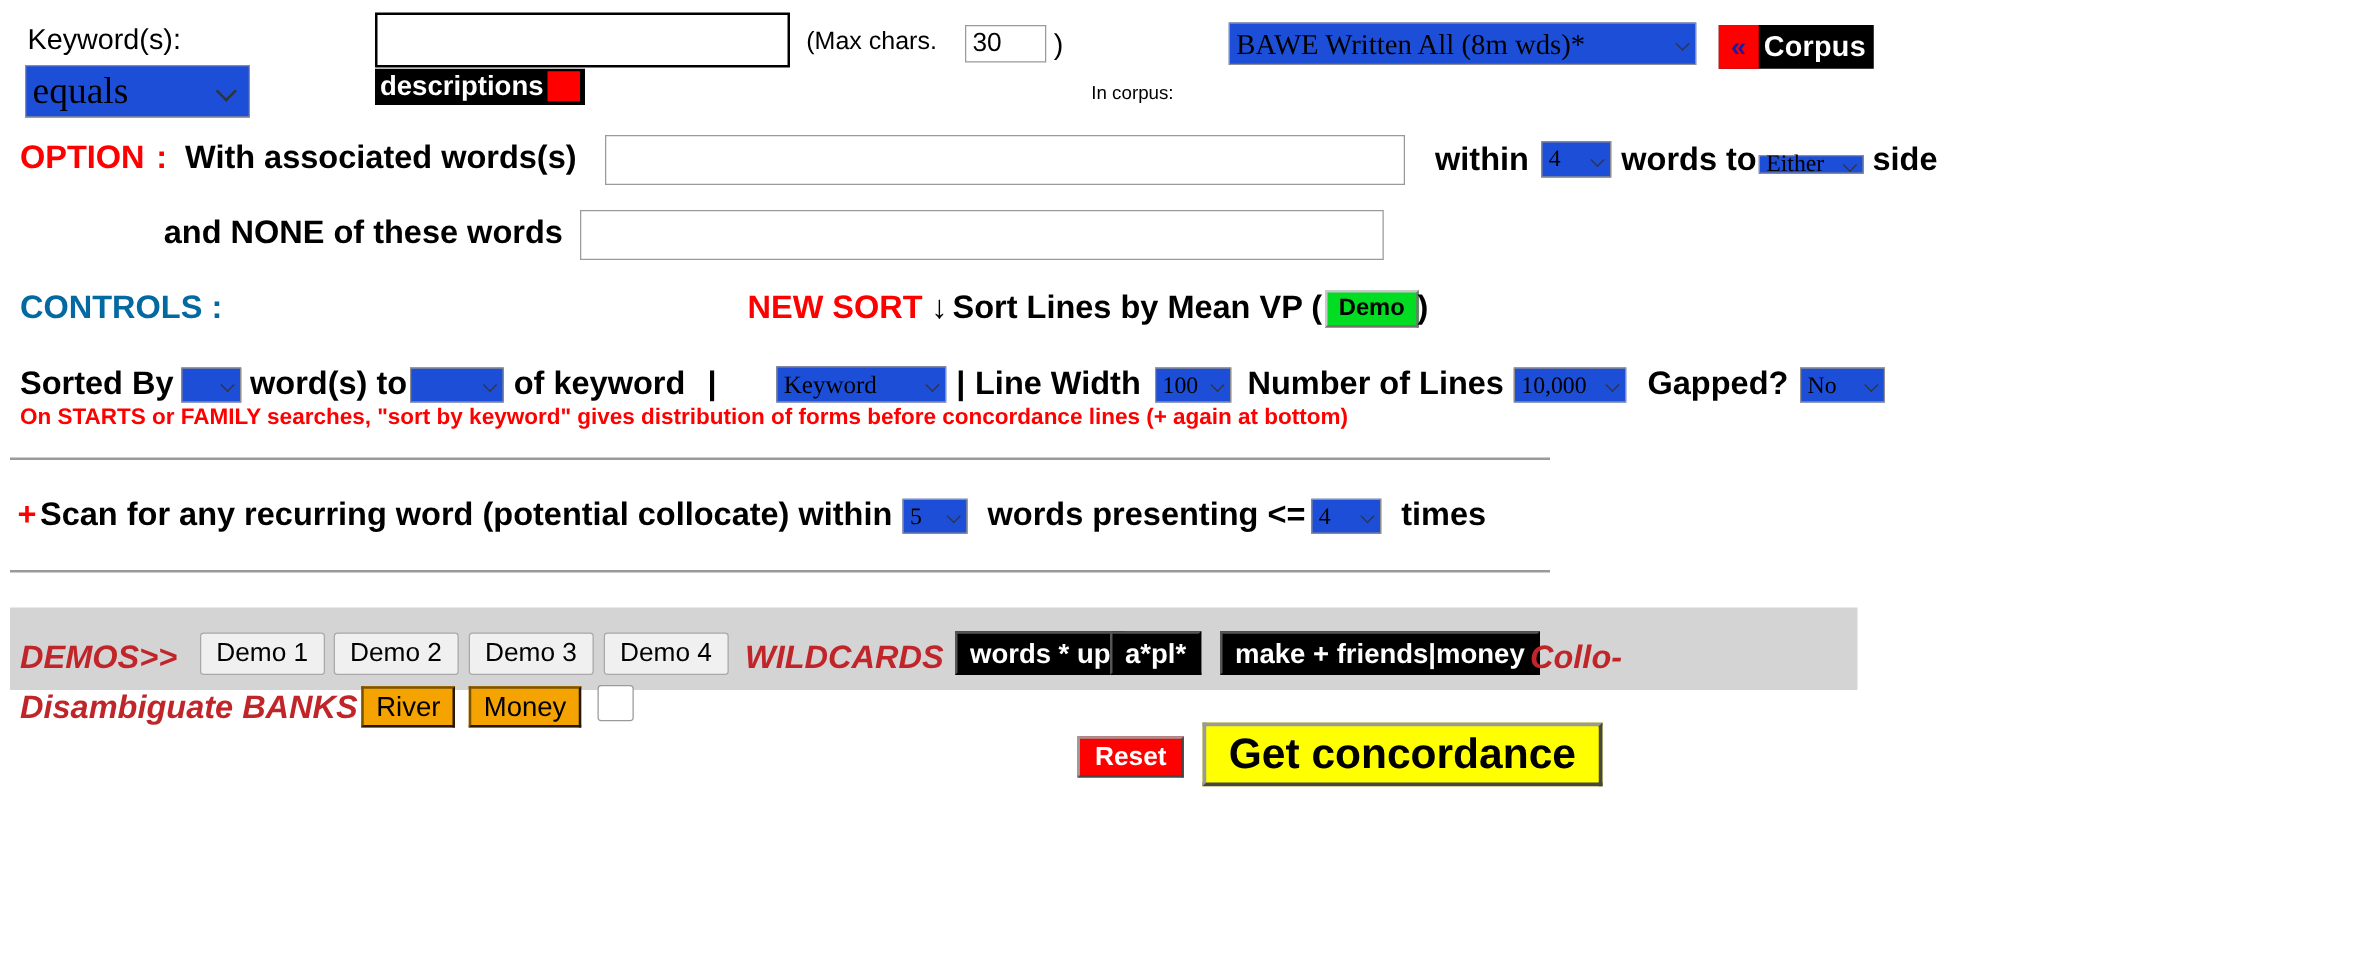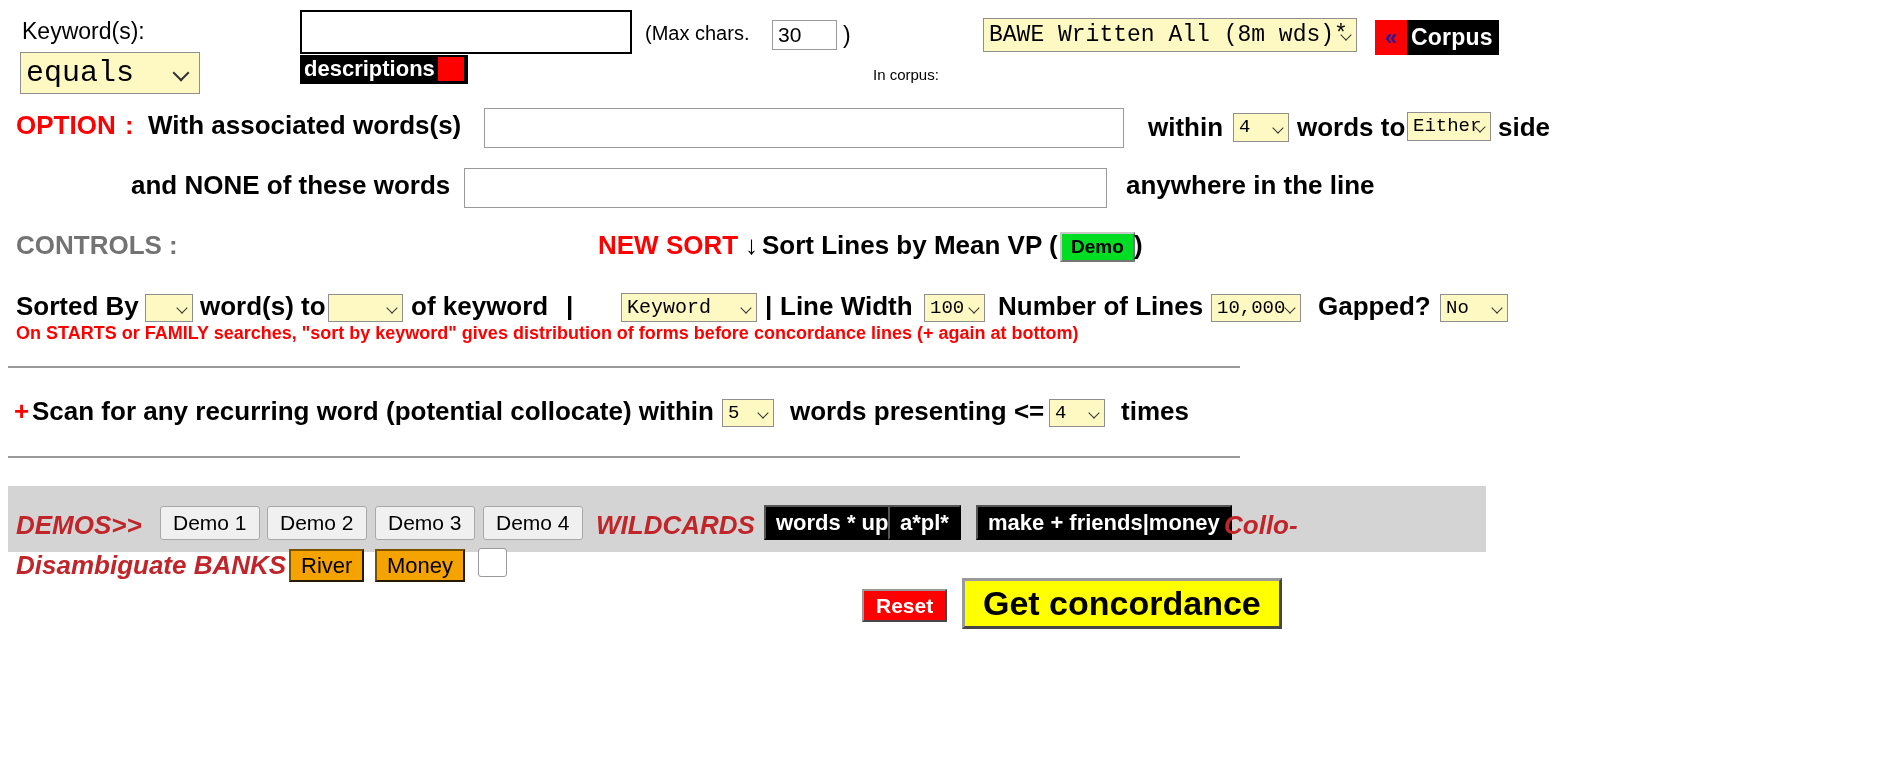--- a/index.html
+++ b/index.html
@@ -46,23 +46,23 @@
     padding: 0 5px;
     outline: none;
   }
 
   
   .sel {
     position: relative;
     display: inline-flex;
     align-items: center;
     border: 1px solid #8f8f8f;
-    background: #fef9c3;
+    background: #1d4ed8;
     box-sizing: border-box;
-    font-family: Liberation Mono, monospace;
+    font-family: Liberation Serif, serif;
     color: #000;
     padding: 0 22px 0 5px;
     white-space: nowrap;
     cursor: default;
   }
   .sel .cv { line-height: 1; }
   .sel .chev {
     position: absolute;
     right: 5px; top: 50%;
     width: 9px; height: 9px;
@@ -115,32 +115,32 @@
 
   
   #r2 { position: absolute; left: 0; top: 108px; width: 1888px; height: 48px; }
   #option-tag { position: absolute; left: 16px; top: 2px; font-size: 26px; font-weight: bold; color:#ff0000; }
   #option-colon { position: absolute; left: 125px; top: 2px; font-size: 26px; font-weight: bold; color:#ff0000; }
   #assoc-label { position: absolute; left: 148px; top: 2px; font-size: 26px; font-weight: bold; }
   #assoc-input { position: absolute; left: 484px; top: 0px; width: 640px; }
   #within-label { position: absolute; left: 1148px; top: 4px; font-size: 26px; font-weight: bold; }
   #within-select { position: absolute; left: 1233px; top: 5px; width: 56px; height: 29px; font-size: 19px; }
   #wordsto-label { position: absolute; left: 1297px; top: 4px; font-size: 26px; font-weight: bold; }
-  #side-select { position: absolute; left: 1407px; top: 4px; width: 84px; height: 29px; font-size: 19px; align-items: center; }
+  #side-select { position: absolute; left: 1407px; top: 16px; width: 84px; height: 15px; font-size: 19px; align-items: center; }
   #side-label { position: absolute; left: 1498px; top: 4px; font-size: 26px; font-weight: bold; }
 
   
   #r3 { position: absolute; left: 0; top: 168px; width: 1888px; height: 48px; }
   #none-label { position: absolute; left: 131px; top: 2px; font-size: 26px; font-weight: bold; }
   #none-input { position: absolute; left: 464px; top: 0px; width: 643px; }
   #anywhere-label { position: absolute; left: 1126px; top: 2px; font-size: 26px; font-weight: bold; }
 
   
   #r4 { position: absolute; left: 0; top: 228px; width: 1888px; height: 48px; }
-  #controls-tag { position: absolute; left: 16px; top: 2px; font-size: 26px; font-weight: bold; color:#737373; }
+  #controls-tag { position: absolute; left: 16px; top: 2px; font-size: 26px; font-weight: bold; color:#0369a1; }
   #newsort-tag { position: absolute; left: 598px; top: 2px; font-size: 26px; font-weight: bold; color:#ff0000;text-align:center; }
   #sortarrow { position: absolute; left: 745px; top: 2px; font-size: 26px; }
   #sortline-label { position: absolute; left: 762px; top: 2px; font-size: 26px; font-weight: bold; }
   #demo-badge {
     position: absolute; left: 1060px; top: 4px;
     background: #00dd22; border: 2px outset #c9c9c9;
     font-size: 19px; font-weight: bold; color: #000;
     padding: 3px 9px; line-height: 1.05;
   }
   #sortline-paren-r { position: absolute; left: 1134px; top: 2px; font-size: 26px; font-weight: bold; }
@@ -306,21 +306,20 @@
     <div class="sel" id="side-select">
       <span class="cv">Either</span>
       <span class="chev"></span>
     </div>
     <div id="side-label">side</div>
   </div>
 
   <div id="r3">
     <div id="none-label">and NONE of these words</div>
     <input class="txt-thin" id="none-input" type="text" value="" style="">
-    <div id="anywhere-label">anywhere in the line</div>
   </div>
 
   <div id="r4">
     <div id="controls-tag">CONTROLS :</div>
     <div id="newsort-tag">NEW SORT</div>
     <div id="sortarrow">↓</div>
     <div id="sortline-label">Sort Lines by Mean VP (</div>
     <div id="demo-badge">Demo</div>
     <div id="sortline-paren-r">)</div>
   </div>

